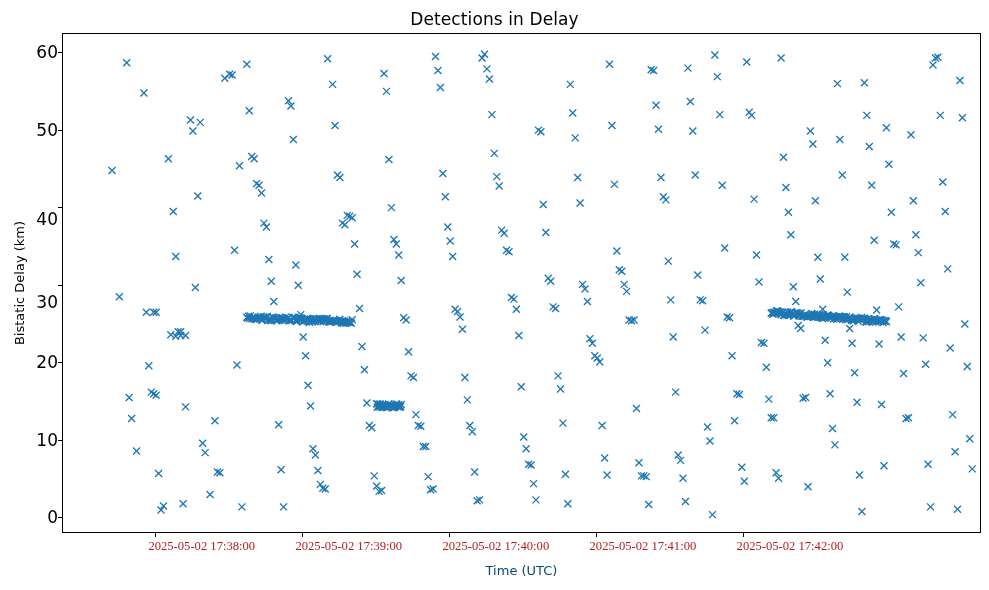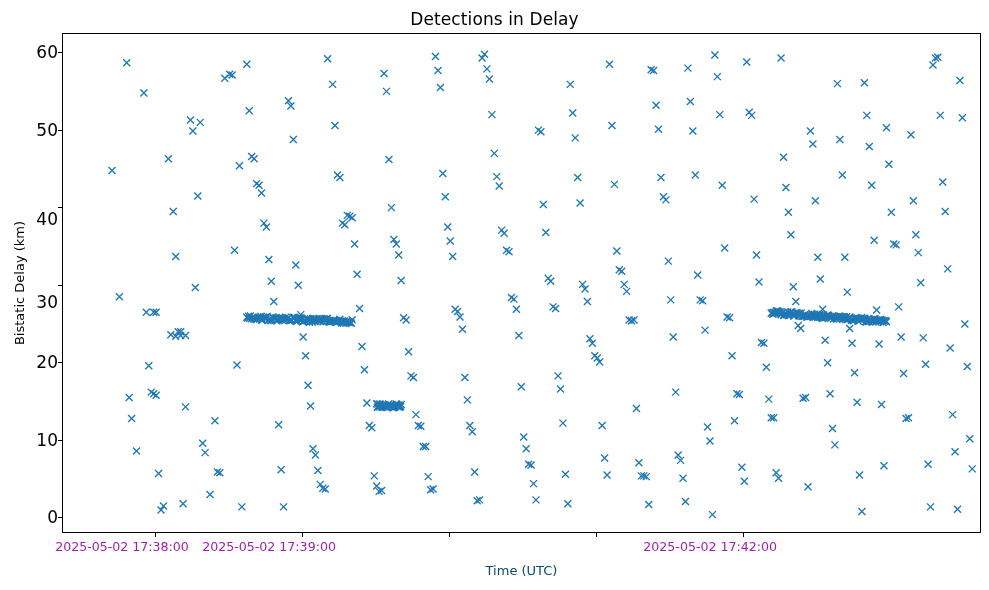--- a/index.html
+++ b/index.html
@@ -77,24 +77,25 @@
     left: 58px;
     top: 33px;
     width: 4px;
     height: 500px;
   }
   .xtick-label {
     position: absolute;
     top: 6px;
     width: 200px;
     margin-left: -100px;
-    text-align: left;
+    text-align: right;
     font-size: 12.6px;
-    color: #a21caf;
+    color: #b91c1c;
     white-space: nowrap;
+    font-family: Liberation Serif, serif;
   }
   .xtick-mark {
     position: absolute;
     top: 0;
     width: 0;
     height: 4px;
     border-left: 1.1px solid #000000;
   }
   #xtick-labels {
     position: absolute;
@@ -810,18 +811,20 @@
   <div id="xtick-marks">
       <div class="xtick-mark" style="left: 93.1253px;"></div>
       <div class="xtick-mark" style="left: 240.165px;"></div>
       <div class="xtick-mark" style="left: 387.205px;"></div>
       <div class="xtick-mark" style="left: 534.245px;"></div>
       <div class="xtick-mark" style="left: 681.285px;"></div>
     </div>
   <div id="xtick-labels">
       <div class="xtick-label" style="left: 93.1253px;">2025-05-02 17:38:00</div>
       <div class="xtick-label" style="left: 240.165px;">2025-05-02 17:39:00</div>
+      <div class="xtick-label" style="left: 387.205px;">2025-05-02 17:40:00</div>
+      <div class="xtick-label" style="left: 534.245px;">2025-05-02 17:41:00</div>
       <div class="xtick-label" style="left: 681.285px;">2025-05-02 17:42:00</div>
     </div>
 
   <div id="xlabel">Time (UTC)</div>
 
 </div>
 
 </body></html>

